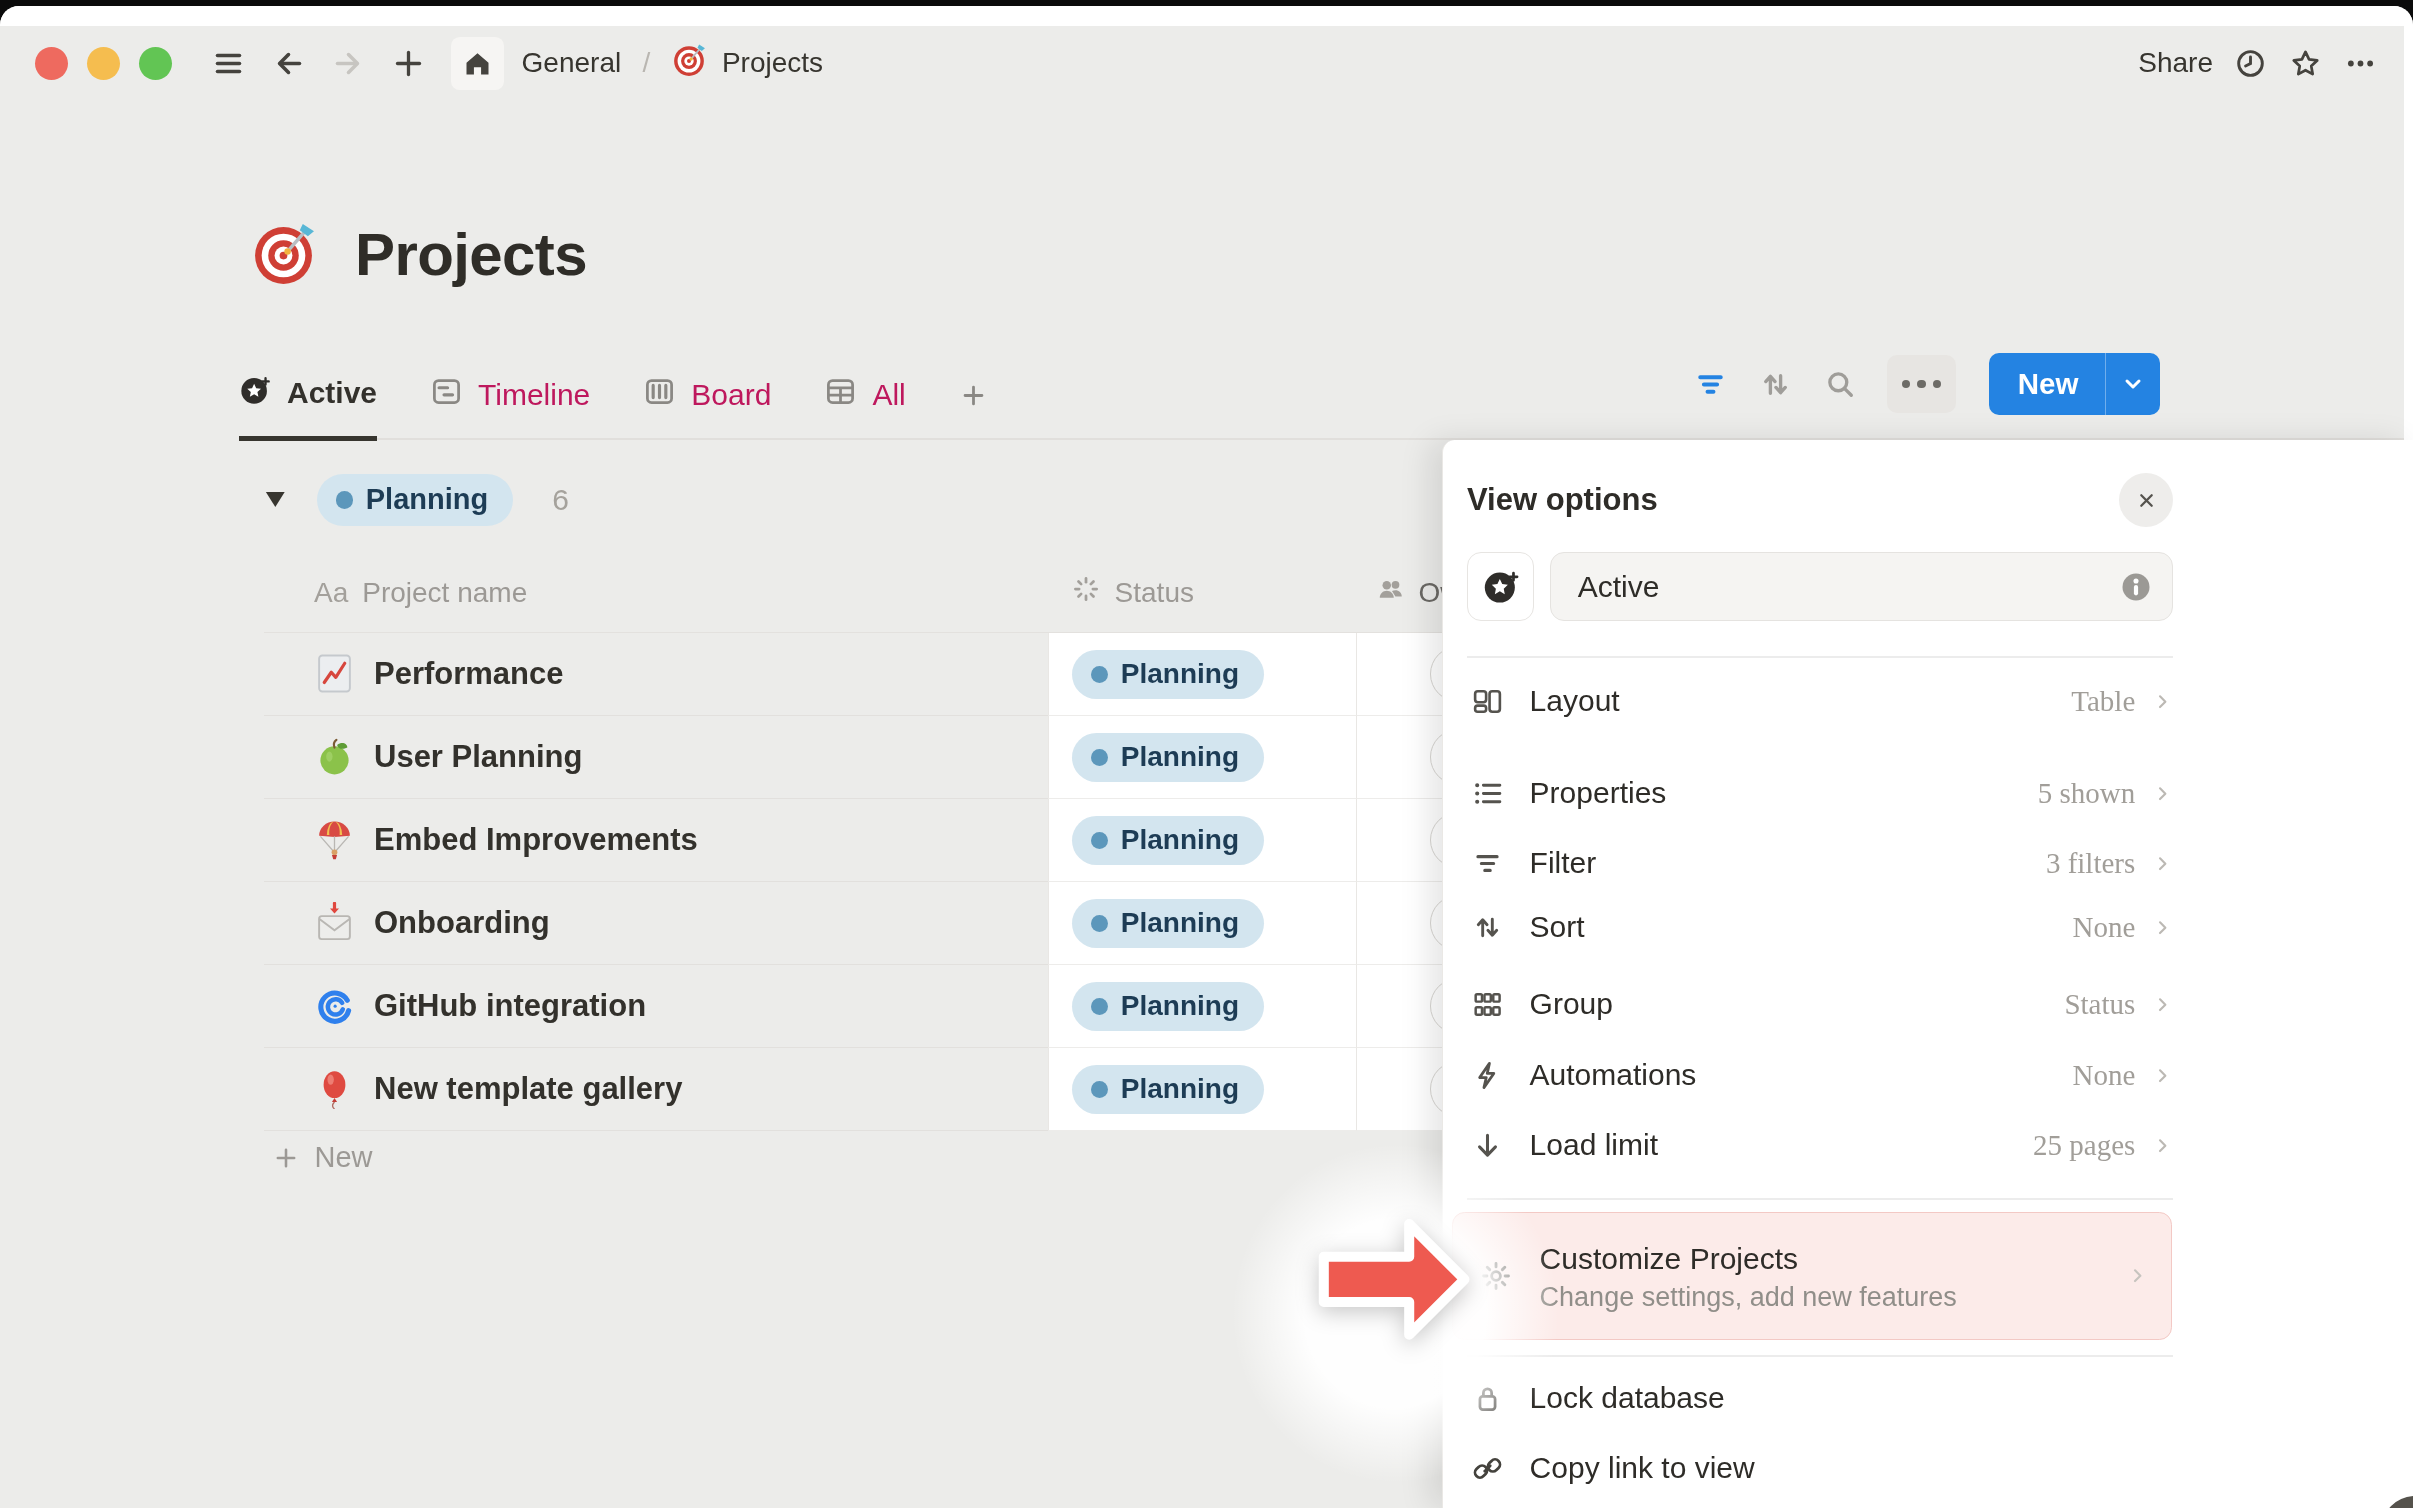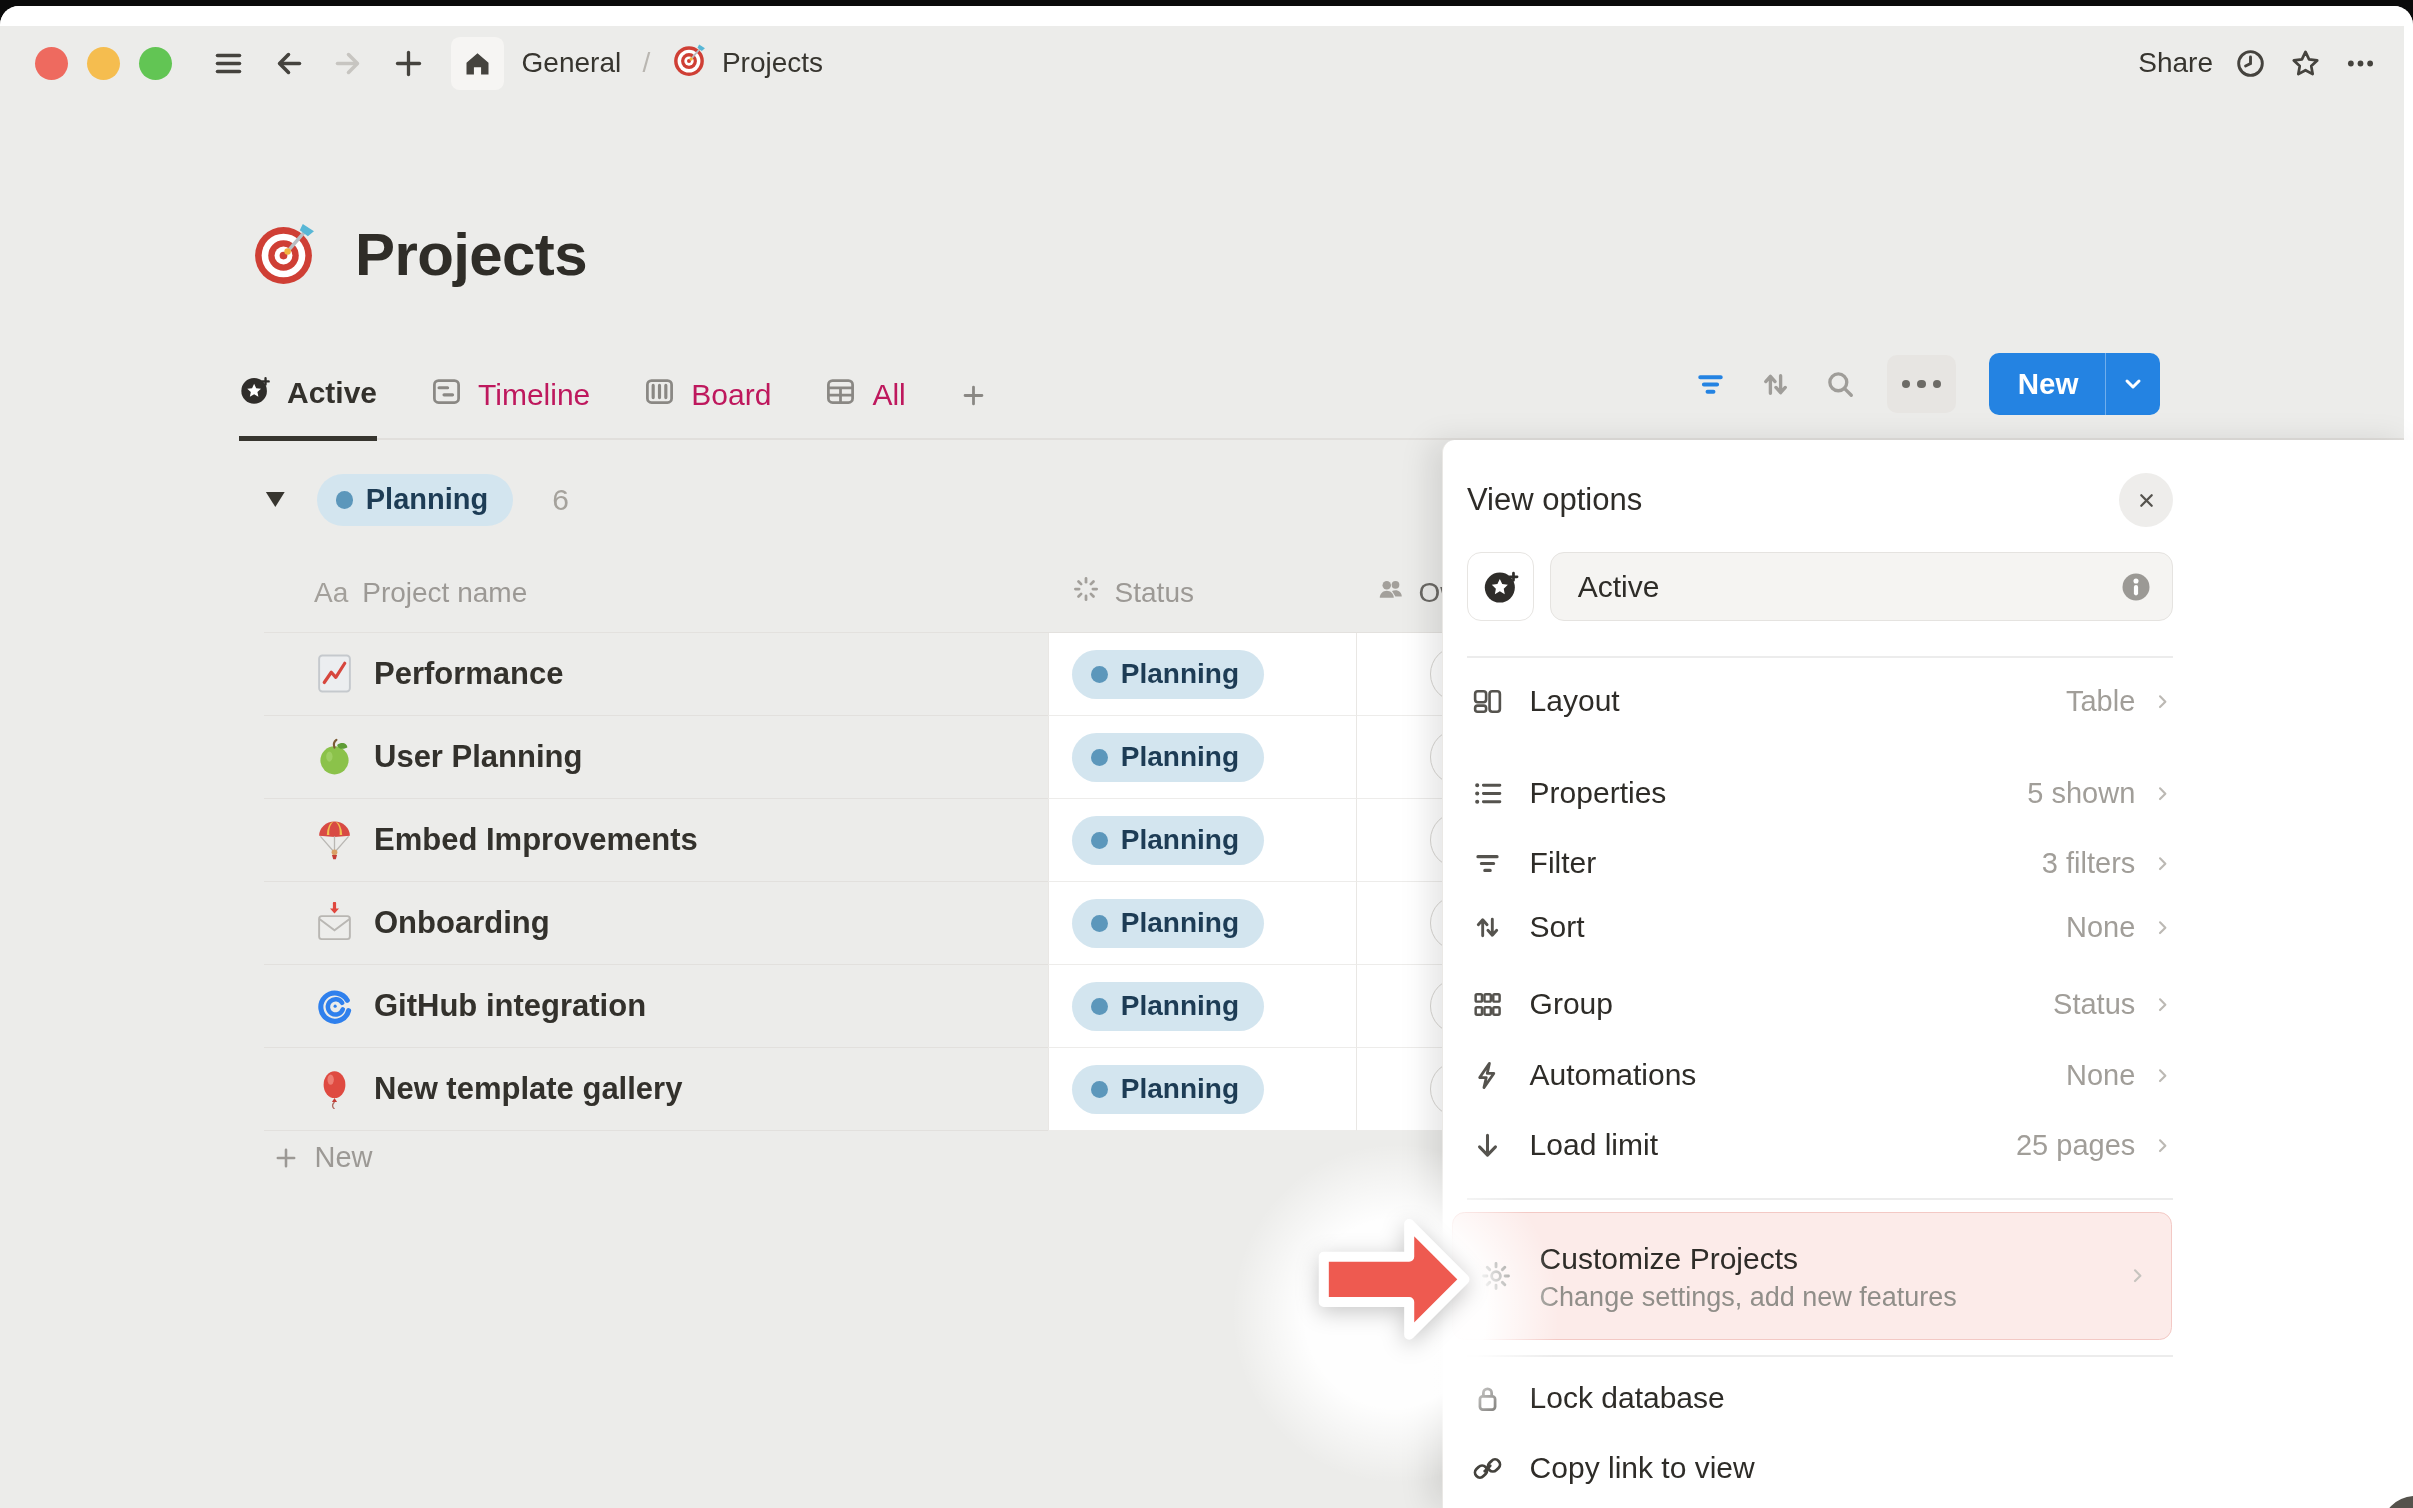--- a/index.html
+++ b/index.html
@@ -91,40 +91,40 @@
   .newrow{position:absolute;left:264px;top:1125px;width:1389px;height:53px;display:flex;
     align-items:center;gap:15px;color:#9c9995;font-size:29px;padding-left:7.5px;box-sizing:border-box;z-index:1;}
   .newrow svg{width:28px;height:28px;}
 
   
   .panel{position:absolute;left:1442px;top:434px;right:0;bottom:0;background:#fff;z-index:10;
     border-top-left-radius:12.6px;border-left:1.3px solid #eae8e5;box-shadow:-12.6px 0 31px rgba(0,0,0,.10);}
   .pinner{position:absolute;left:24px;top:0;width:706px;}
   .phead{position:absolute;top:31px;left:0;right:0;height:58px;display:flex;align-items:center;
     justify-content:space-between;}
-  .ptitle{font-size:31px;font-weight:400;color:#2e2c28;}
+  .ptitle{font-size:31px;font-weight:700;color:#2e2c28;}
   .pclose{width:54px;height:54px;border-radius:50%;background:#eeedeb;display:flex;align-items:center;
     justify-content:center;}
   .pclose svg{width:25px;height:25px;}
   .inrow{position:absolute;top:112px;left:0;right:0;height:69px;display:flex;gap:16.3px;}
   .starbadge{width:67px;height:69px;border-radius:14px;border:1.3px solid #e7e5e2;background:#fff;
     display:flex;align-items:center;justify-content:center;box-sizing:border-box;}
   .starbadge svg{width:41px;height:41px;}
   .vinput{flex:1;height:69px;background:#f5f4f2;border:1.3px solid #e5e3e0;border-radius:14px;
     display:flex;align-items:center;box-sizing:border-box;padding:0 17.6px 0 26.4px;}
   .vinput .vtxt{font-size:30px;color:#2e2c28;}
   .vinput .sp{flex:1;}
   .vinput svg{width:36px;height:36px;}
   .pdiv{position:absolute;left:0;right:0;height:1.3px;background:#ececec;}
   .prow{position:absolute;left:0;right:0;height:70px;display:flex;align-items:center;}
   .prow .ic{width:40px;display:flex;justify-content:center;}
   .prow .ic svg{width:33px;height:33px;}
   .prow .plbl{font-size:30px;font-weight:500;color:#2e2c28;margin-left:22.6px;}
   .prow .sp{flex:1;}
-  .prow .pval{font-size:29px;color:#a19e99;}
+  .prow .pval{font-size:29px;color:#a19e99;font-family:Liberation Serif, serif;}
   .prow .chev{margin-left:16.3px;display:flex;}
   .prow .chev svg{width:21.4px;height:21.4px;}
   .customize{position:absolute;left:-15px;width:720px;height:128px;background:#fcebe9;
     border:1.9px solid #f3c9c5;border-radius:12.6px;box-sizing:border-box;display:flex;align-items:center;
     padding:0 22.6px;}
   .customize .ic{width:40px;display:flex;justify-content:center;}
   .customize .ic svg{width:34px;height:34px;}
   .ctext{margin-left:24px;}
   .ctitle{font-size:30px;font-weight:500;color:#2e2c28;line-height:41px;}
   .csub{font-size:27px;color:#908e89;line-height:36px;}

